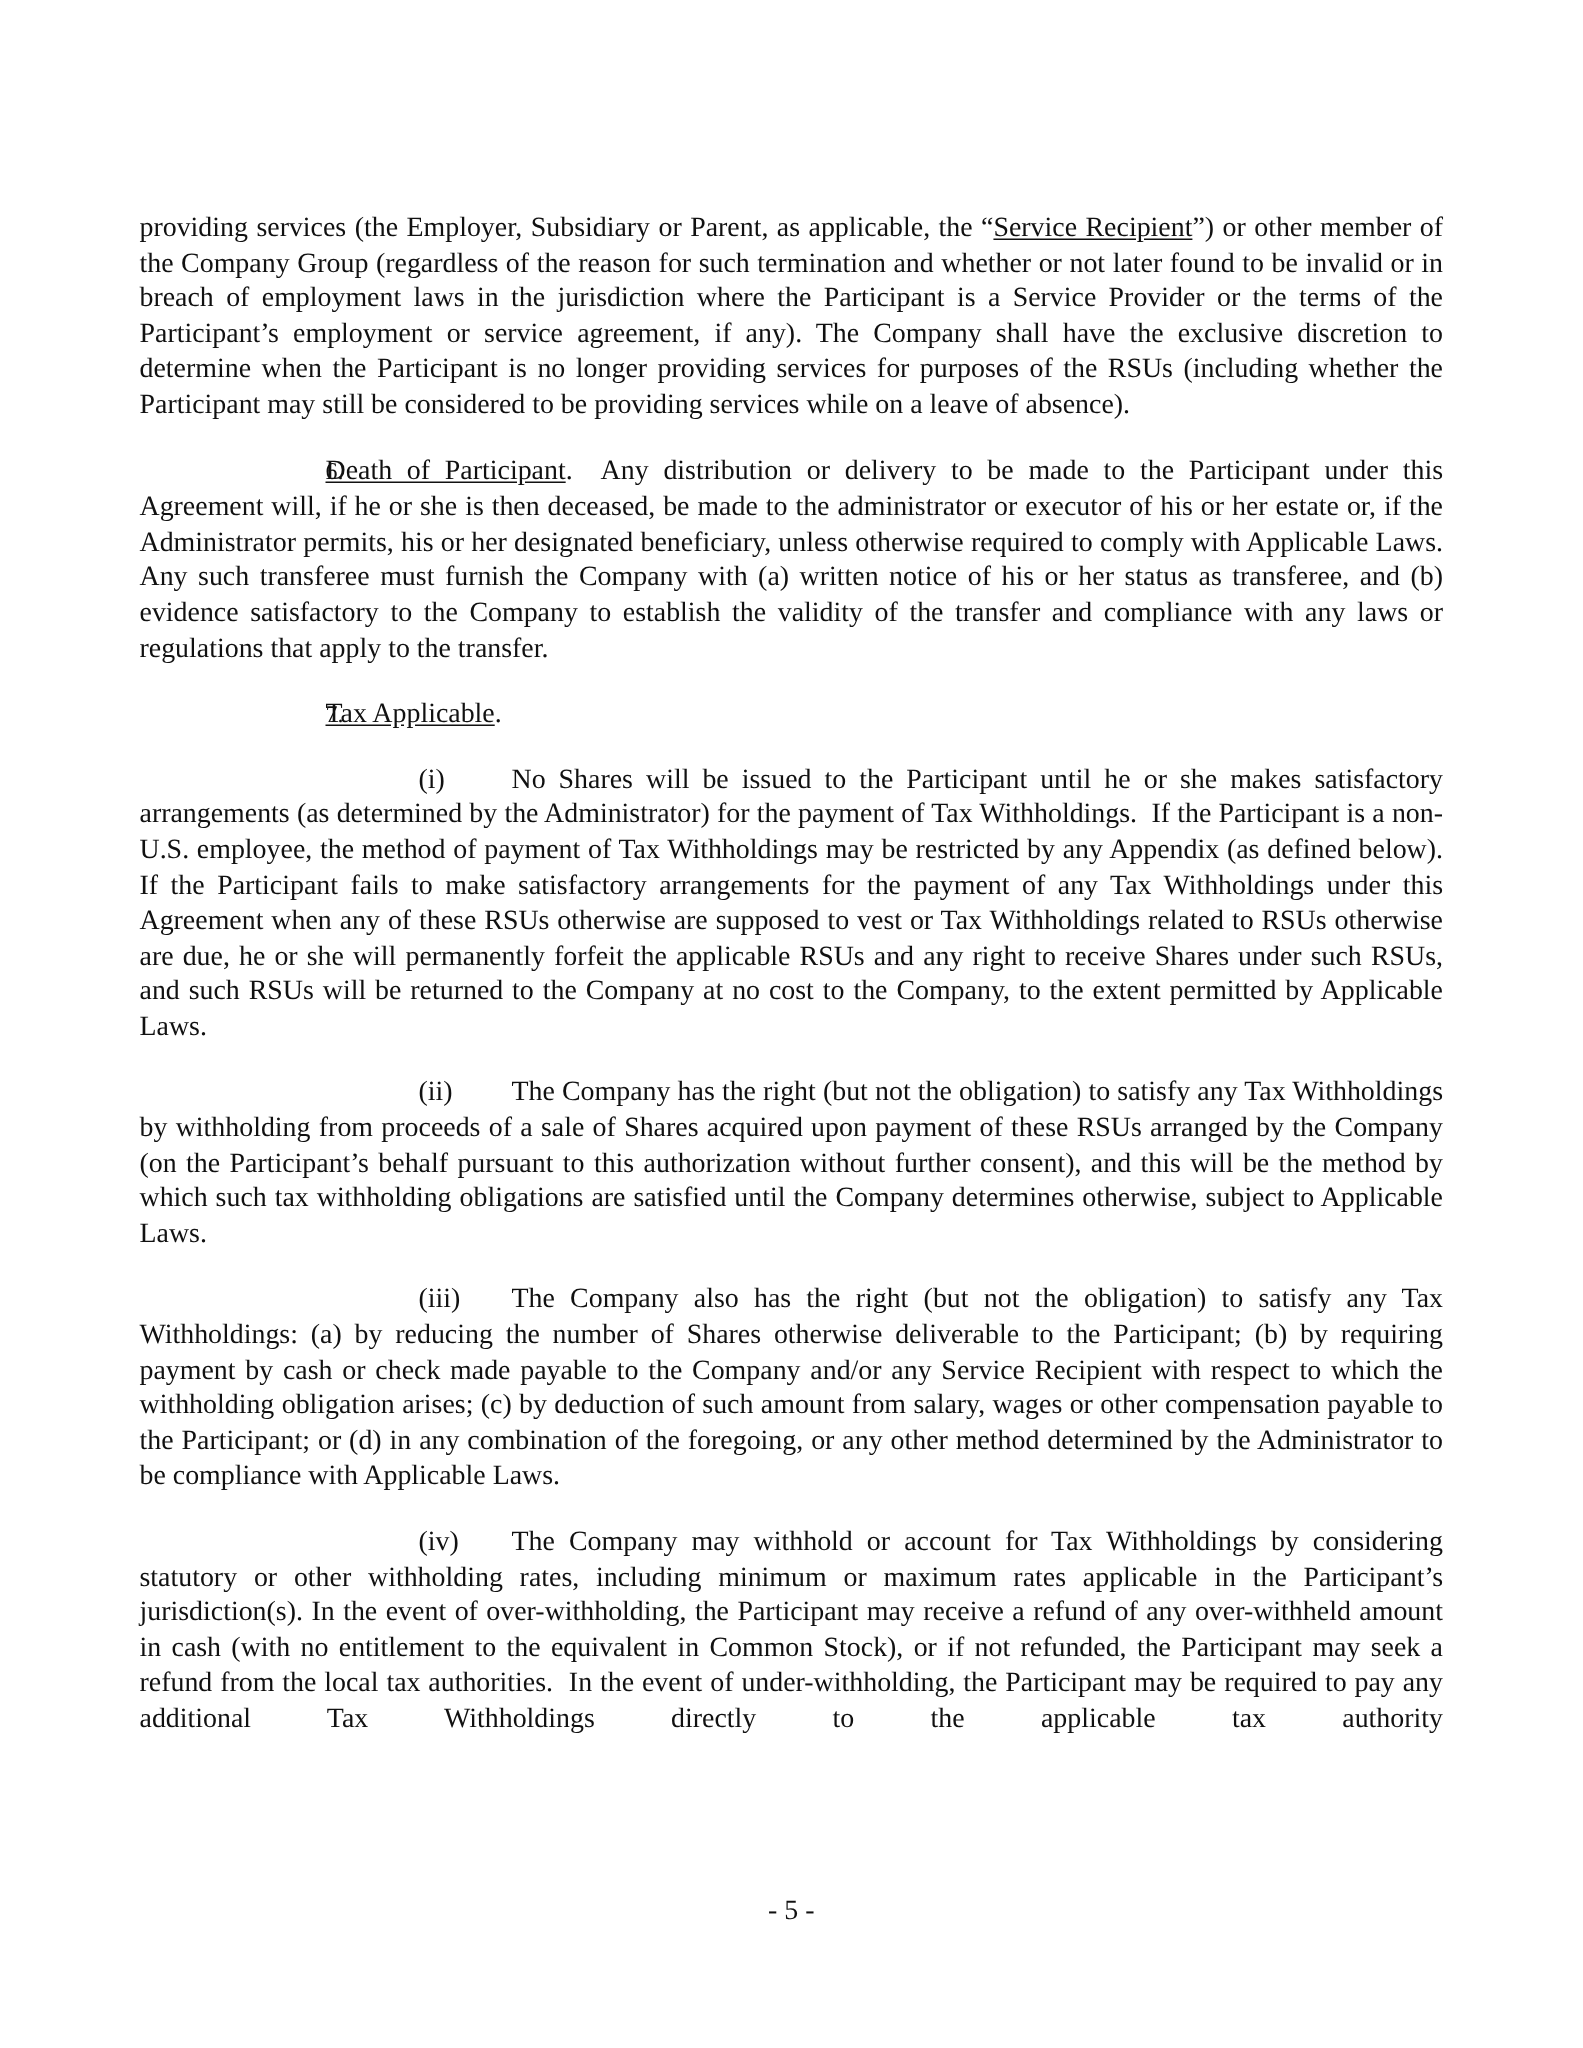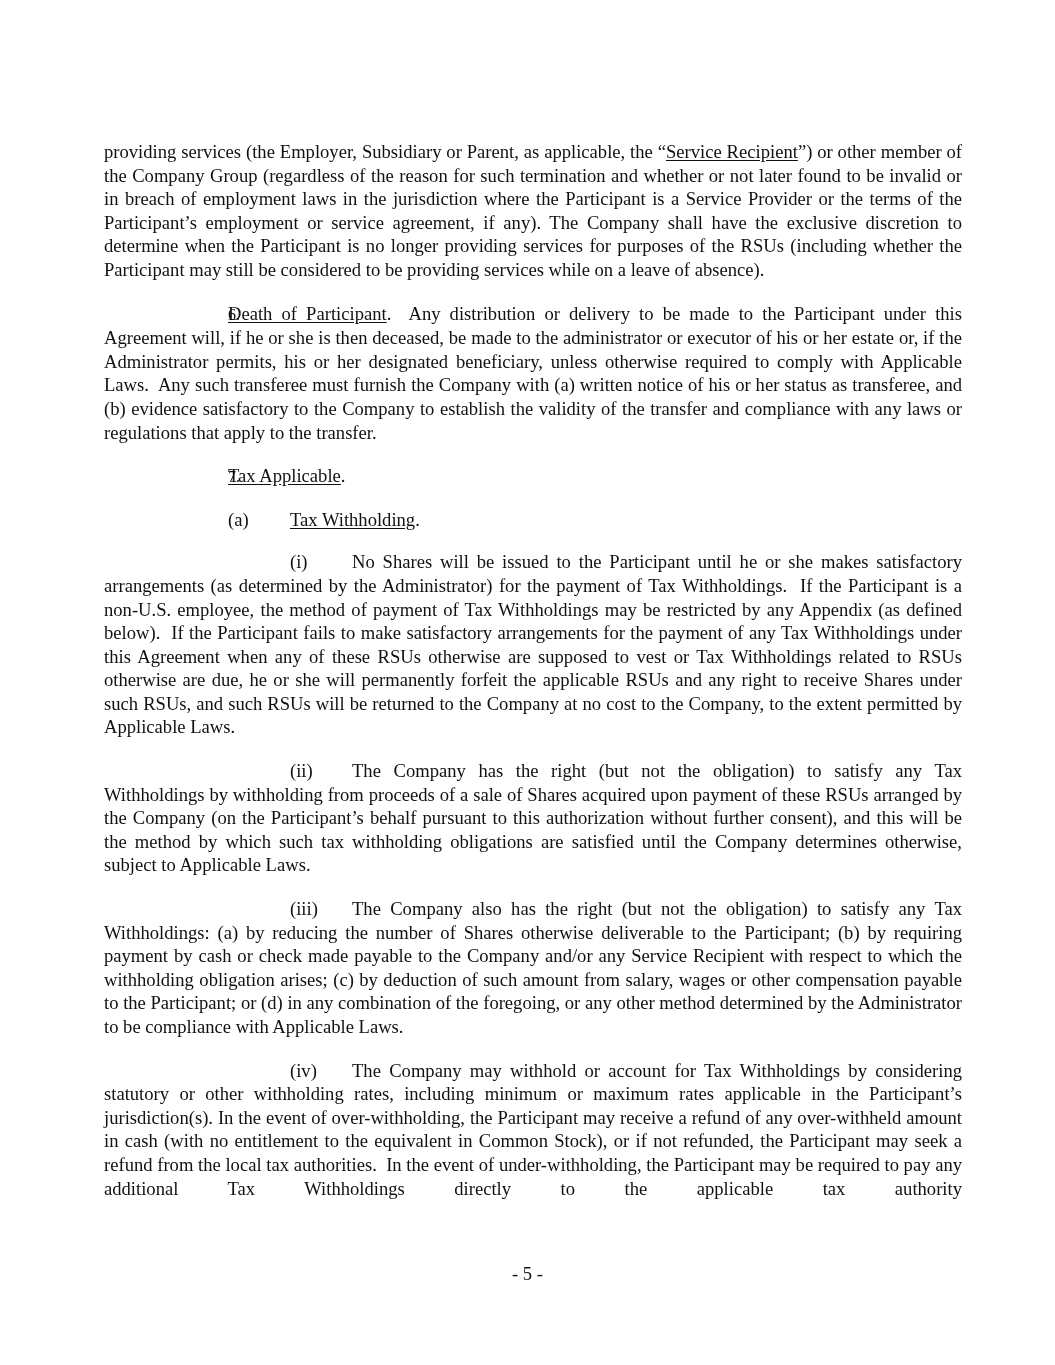--- a/index.html
+++ b/index.html
@@ -5,21 +5,21 @@
   html, body { margin: 0; padding: 0; background: #ffffff; }
   body {
     width: 1055px; height: 1365px; position: relative; overflow: hidden;
     font-family: "Liberation Serif", "DejaVu Serif", serif;
     color: #111111;
   }
   .page {
     position: absolute; left: 93px; top: 140px; width: 869px;
     font-size: 18.6px; line-height: 23.6px;
   }
-  p { margin: 0 0 20px 11px; text-align: justify; text-align-last: left; }
+  p { margin: 0 0 20px 0; text-align: justify; text-align-last: left; }
   .u { text-decoration: underline; text-underline-offset: 2px; }
   .ind-sec { text-indent: 62px; }
   .sec-num { display: inline-block; width: 62px; font-size: 16px; }
   .sub-a { padding-left: 124px; }
   .sub-a .lab { display: inline-block; width: 62px; }
   .sub-i { text-indent: 186px; }
   .sub-i .lab { display: inline-block; width: 62px; text-indent: 0; }
   .pnum {
     position: absolute; left: 0; width: 1055px; top: 1263px; text-align: center;
     font-size: 18.6px;
@@ -29,21 +29,20 @@
 <body>
 
 <div class="page">
 
   <p><span>providing services (the Employer, Subsidiary or Parent, as applicable, the “</span><span class="u">Service Recipient</span><span>”) or other member of the Company Group (regardless of the reason for such termination and whether or not later found to be invalid or in breach of employment laws in the jurisdiction where the Participant is a Service Provider or the terms of the Participant’s employment or service agreement, if any). The Company shall have the exclusive discretion to determine when the Participant is no longer providing services for purposes of the RSUs (including whether the Participant may still be considered to be providing services while on a leave of absence).</span></p>
 
   <p class="ind-sec" style="margin-bottom:20px;"><span class="sec-num">6.</span><span class="u">Death of Participant</span><span>.</span><span style="white-space:pre-wrap;">  Any distribution or delivery to be made to the Participant under this Agreement will, if he or she is then deceased, be made to the administrator or executor of his or her estate or, if the Administrator permits, his or her designated beneficiary, unless otherwise required to comply with Applicable Laws.  Any such transferee must furnish the Company with (a) written notice of his or her status as transferee, and (b) evidence satisfactory to the Company to establish the validity of the transfer and compliance with any laws or regulations that apply to the transfer.</span></p>
 
   <p class="ind-sec" style="margin-bottom:19px;"><span class="sec-num">7.</span><span class="u">Tax Applicable</span><span>.</span></p>
 
-  <p class="sub-a" style="margin-bottom:19px;"><span class="lab">(a)</span><span class="u">Tax Withholding</span><span>.</span></p>
 
   <p class="sub-i"><span class="lab">(i)</span><span style="white-space:pre-wrap;">No Shares will be issued to the Participant until he or she makes satisfactory arrangements (as determined by the Administrator) for the payment of Tax Withholdings.  If the Participant is a non-U.S. employee, the method of payment of Tax Withholdings may be restricted by any Appendix (as defined below).  If the Participant fails to make satisfactory arrangements for the payment of any Tax Withholdings under this Agreement when any of these RSUs otherwise are supposed to vest or Tax Withholdings related to RSUs otherwise are due, he or she will permanently forfeit the applicable RSUs and any right to receive Shares under such RSUs, and such RSUs will be returned to the Company at no cost to the Company, to the extent permitted by Applicable Laws.</span></p>
 
   <p class="sub-i"><span class="lab">(ii)</span><span>The Company has the right (but not the obligation) to satisfy any Tax Withholdings by withholding from proceeds of a sale of Shares acquired upon payment of these RSUs arranged by the Company (on the Participant’s behalf pursuant to this authorization without further consent), and this will be the method by which such tax withholding obligations are satisfied until the Company determines otherwise, subject to Applicable Laws.</span></p>
 
   <p class="sub-i"><span class="lab">(iii)</span><span>The Company also has the right (but not the obligation) to satisfy any Tax Withholdings: (a) by reducing the number of Shares otherwise deliverable to the Participant; (b) by requiring payment by cash or check made payable to the Company and/or any Service Recipient with respect to which the withholding obligation arises; (c) by deduction of such amount from salary, wages or other compensation payable to the Participant; or (d) in any combination of the foregoing, or any other method determined by the Administrator to be compliance with Applicable Laws.</span></p>
 
   <p class="sub-i" style="text-align-last:justify;"><span class="lab">(iv)</span><span style="white-space:pre-wrap;">The Company may withhold or account for Tax Withholdings by considering statutory or other withholding rates, including minimum or maximum rates applicable in the Participant’s jurisdiction(s). In the event of over-withholding, the Participant may receive a refund of any over-withheld amount in cash (with no entitlement to the equivalent in Common Stock), or if not refunded, the Participant may seek a refund from the local tax authorities.  In the event of under-withholding, the Participant may be required to pay any additional Tax Withholdings directly to the applicable tax authority</span></p>
 
 </div>

